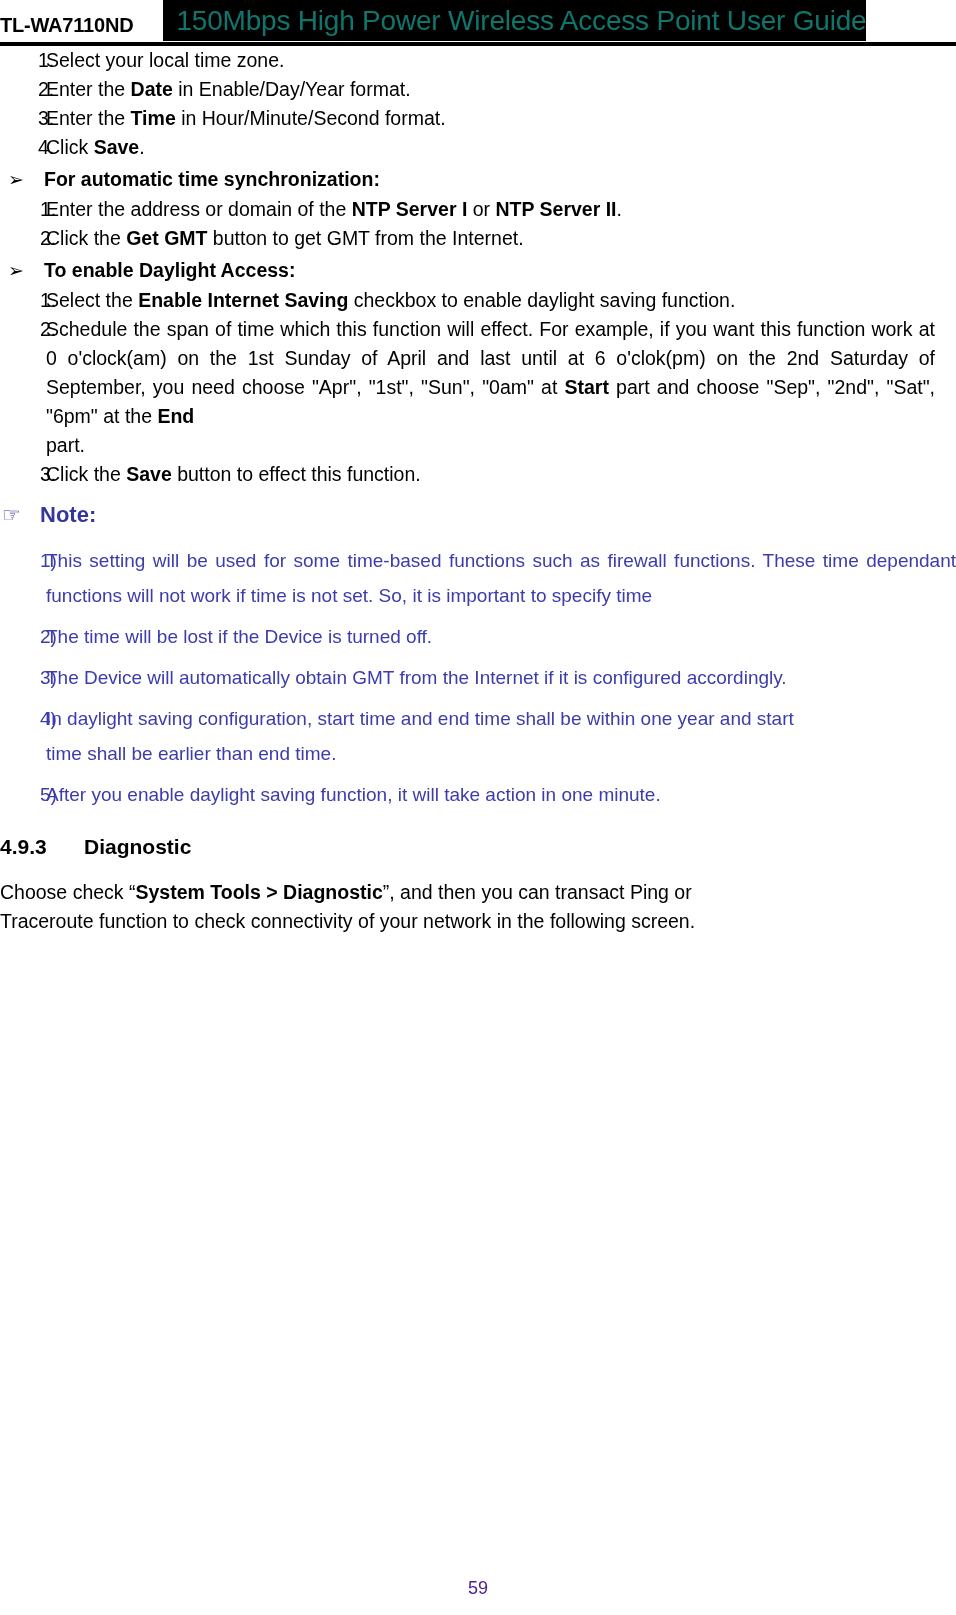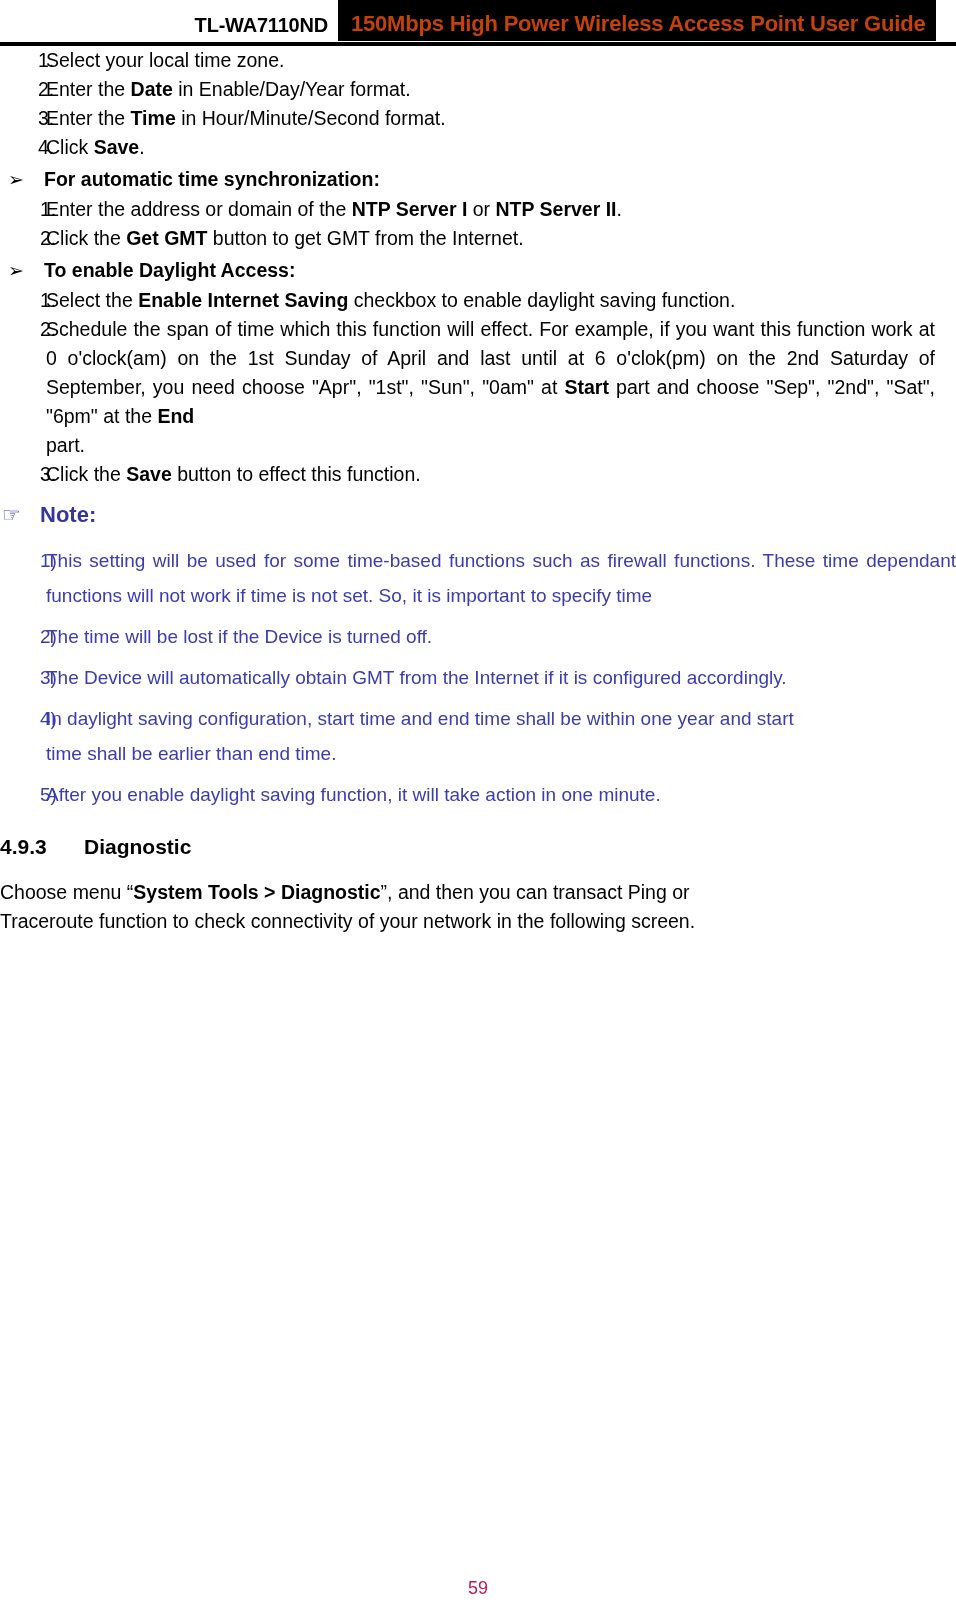--- a/index.html
+++ b/index.html
@@ -13,24 +13,25 @@
     position: relative;
     font-family: "Liberation Sans", sans-serif;
     color: #000000;
     overflow: hidden;
   }
 
   
   .page-header {
     position: relative;
     height: 41px;
-    width: 936px;
+    width: 860px;
     display: flex;
     align-items: stretch;
     background: #ffffff;
+    gap: 20px;
   }
   .header-left {
     width: 338px;
     background: #ffffff;
     display: flex;
     align-items: flex-end;
     justify-content: flex-end;
     box-sizing: border-box;
     padding-right: 10px;
     padding-bottom: 4px;
@@ -45,23 +46,23 @@
   .header-right {
     flex: 1;
     background: #000000;
     display: flex;
     align-items: flex-end;
     box-sizing: border-box;
     padding-left: 13px;
     padding-bottom: 4px;
   }
   .header-title {
-    font-size: 22px;
-    font-weight: bold;
-    color: #c2410c;
+    font-size: 28px;
+    font-weight: normal;
+    color: #0f766e;
     letter-spacing: -0.2px;
     white-space: nowrap;
   }
   .header-rule {
     width: 956px;
     height: 4px;
     background: #000000;
     margin-top: 1px;
   }
 
@@ -204,21 +205,21 @@
   b, strong { font-weight: bold; }
 
   
   .page-footer {
     position: absolute;
     left: 0;
     bottom: 16px;
     width: 956px;
     text-align: center;
     font-size: 18px;
-    color: #be185d;
+    color: #4c1d95;
   }
 </style>
 </head>
 <body>
 
 <div class="page-header">
   <div class="header-left">
     <span class="header-model">TL-WA7110ND</span>
   </div>
   <div class="header-right">
@@ -308,19 +309,19 @@
       <span class="marker">5)</span>
       <span class="body">After you enable daylight saving function, it will take action in one minute.</span>
     </div>
   </div>
 
   <div class="section-head">
     <span class="sec-num">4.9.3</span>
     <span>Diagnostic</span>
   </div>
 
-  <div class="para"><span>Choose menu “</span><b>System Tools &gt; Diagnostic</b><span>”, and then you can transact Ping or</span> <span class="lastline">Traceroute function to check connectivity of your network in the following screen.</span></div>
+  <div class="para"><span>Choose check “</span><b>System Tools &gt; Diagnostic</b><span>”, and then you can transact Ping or</span> <span class="lastline">Traceroute function to check connectivity of your network in the following screen.</span></div>
 
 </div>
 
 <div class="page-footer">
   <span>59</span>
 </div>
 
 </body></html>

